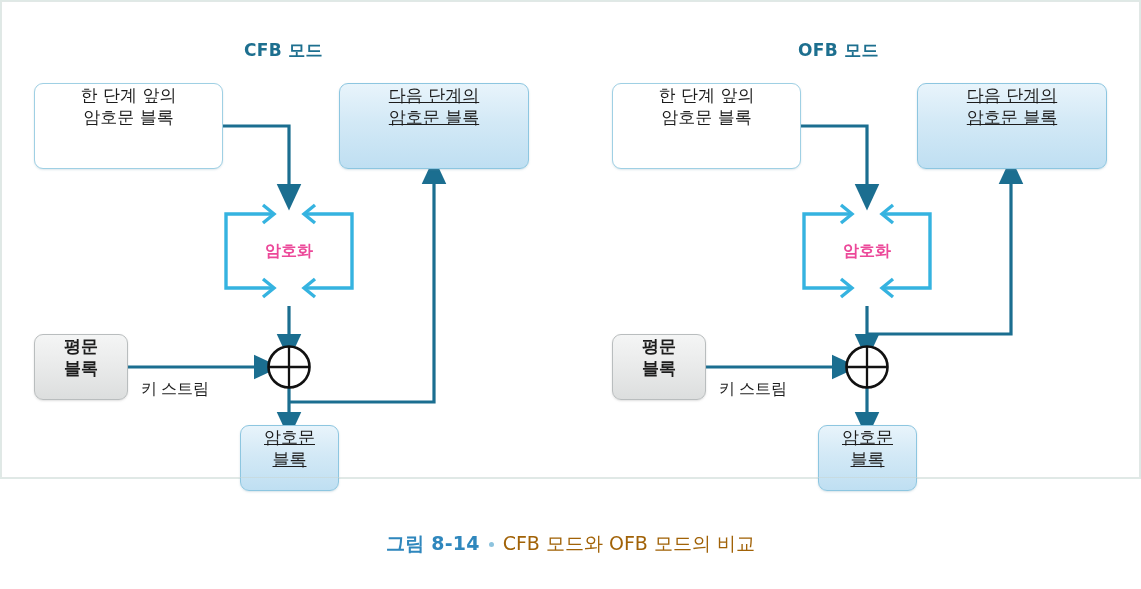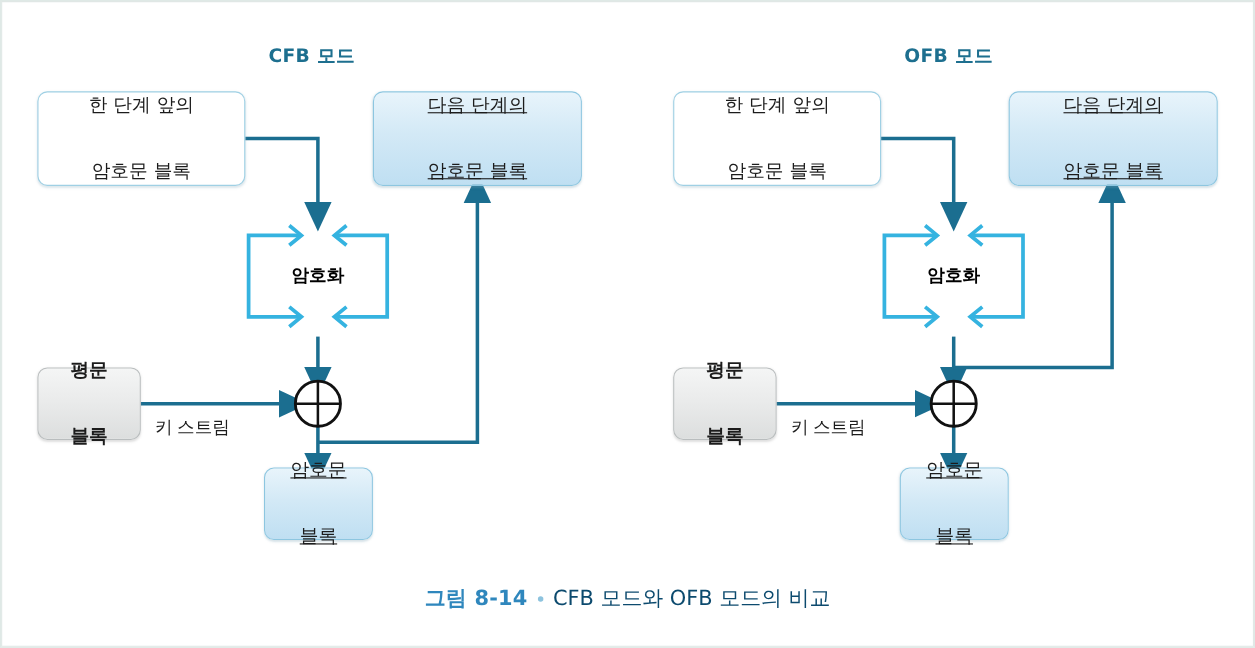--- a/index.html
+++ b/index.html
@@ -2,21 +2,21 @@
 <html><head>
 <meta charset="utf-8">
 <style>
   html,body{margin:0;padding:0;background:#ffffff;}
   body{
     font-family:"DejaVu Sans","Liberation Sans",sans-serif;
     width:1141px;height:589px;overflow:hidden;
   }
   #figure{
     position:relative;
-    width:1141px;height:589px;
+    width:1141px;height:479px;
     box-sizing:border-box;
     background:#ffffff;
     border:1px solid #dfe9e6;
   }
   #figure::after{
     content:"";
     position:absolute;left:0;top:0;right:0;bottom:0;
     pointer-events:none;
     box-shadow:inset 0 0 0 1px rgba(200,214,210,.55);
   }
@@ -29,28 +29,27 @@
     letter-spacing:.3px;
     white-space:nowrap;
   }
 
   
   .node{
     position:absolute;
     box-sizing:border-box;
     border-radius:9px;
     display:flex;flex-direction:column;
-    align-items:center;justify-content:center;
+    align-items:center;justify-content:flex-start;
     text-align:center;
     font-size:17px;
     line-height:1.32;
     color:#1c1c1c;
     font-weight:normal;
     white-space:nowrap;
-    gap:38px;
   }
   .node .ln{display:block;}
 
   .node.white{
     background:#ffffff;
     border:1.5px solid #9fd0e4;
     box-shadow:0 1px 2px rgba(120,160,180,.25);
   }
   .node.blue{
     border:1.5px solid #8dc6e0;
@@ -66,21 +65,21 @@
   }
 
   
   .encbox{position:absolute;}
   .encbox .lbl{
     position:absolute;
     left:0;right:0;top:50%;
     transform:translateY(-50%);
     text-align:center;
     font-size:16px;font-weight:bold;
-    color:#000000;
+    color:#ec4899;
     white-space:nowrap;
   }
 
   .keylabel{
     position:absolute;
     font-size:16px;color:#1c1c1c;
     white-space:nowrap;
     font-family:Liberation Serif, serif;
   }
 
@@ -96,21 +95,21 @@
     letter-spacing:.2px;
   }
   #caption .dot{
     display:inline-block;
     width:5px;height:5px;border-radius:50%;
     background:#8dc3de;
     vertical-align:middle;
     margin:0 9px 3px 9px;
   }
   #caption .txt{
-    font-size:19px;color:#0c4a6e;
+    font-size:19px;color:#a16207;
   }
 </style>
 </head>
 <body>
 
 <div id="figure">
 
   <svg id="wires" viewBox="0 0 1141 589" xmlns="http://www.w3.org/2000/svg">
     <defs>
       <marker id="ah" markerWidth="9" markerHeight="9" refX="4.2" refY="4.5" orient="auto" markerUnits="strokeWidth">
@@ -193,21 +192,21 @@
       <circle cx="288" cy="366" r="20.5" fill="#ffffff" stroke="#111111" stroke-width="2.6"></circle>
       <path d="M267.5,366 L308.5,366 M288,345.5 L288,386.5" stroke="#111111" stroke-width="2.3" fill="none"></path>
     </g>
     <g>
       <circle cx="866" cy="366" r="20.5" fill="#ffffff" stroke="#111111" stroke-width="2.6"></circle>
       <path d="M845.5,366 L886.5,366 M866,345.5 L866,386.5" stroke="#111111" stroke-width="2.3" fill="none"></path>
     </g>
   </svg>
 
   <div class="ttl" style="left:243px;top:38px;">CFB 모드</div>
-  <div class="ttl" style="left:821px;top:38px;">OFB 모드</div>
+  <div class="ttl" style="left:797px;top:38px;">OFB 모드</div>
 
   <div class="node white" style="left:33px;top:82px;width:189px;height:86px;">
     <span class="ln">한 단계 앞의</span>
     <span class="ln">암호문 블록</span>
   </div>
 
   <div class="node blue" style="left:338px;top:82px;width:190px;height:86px;">
     <span class="ln">다음 단계의</span>
     <span class="ln">암호문 블록</span>
   </div>

